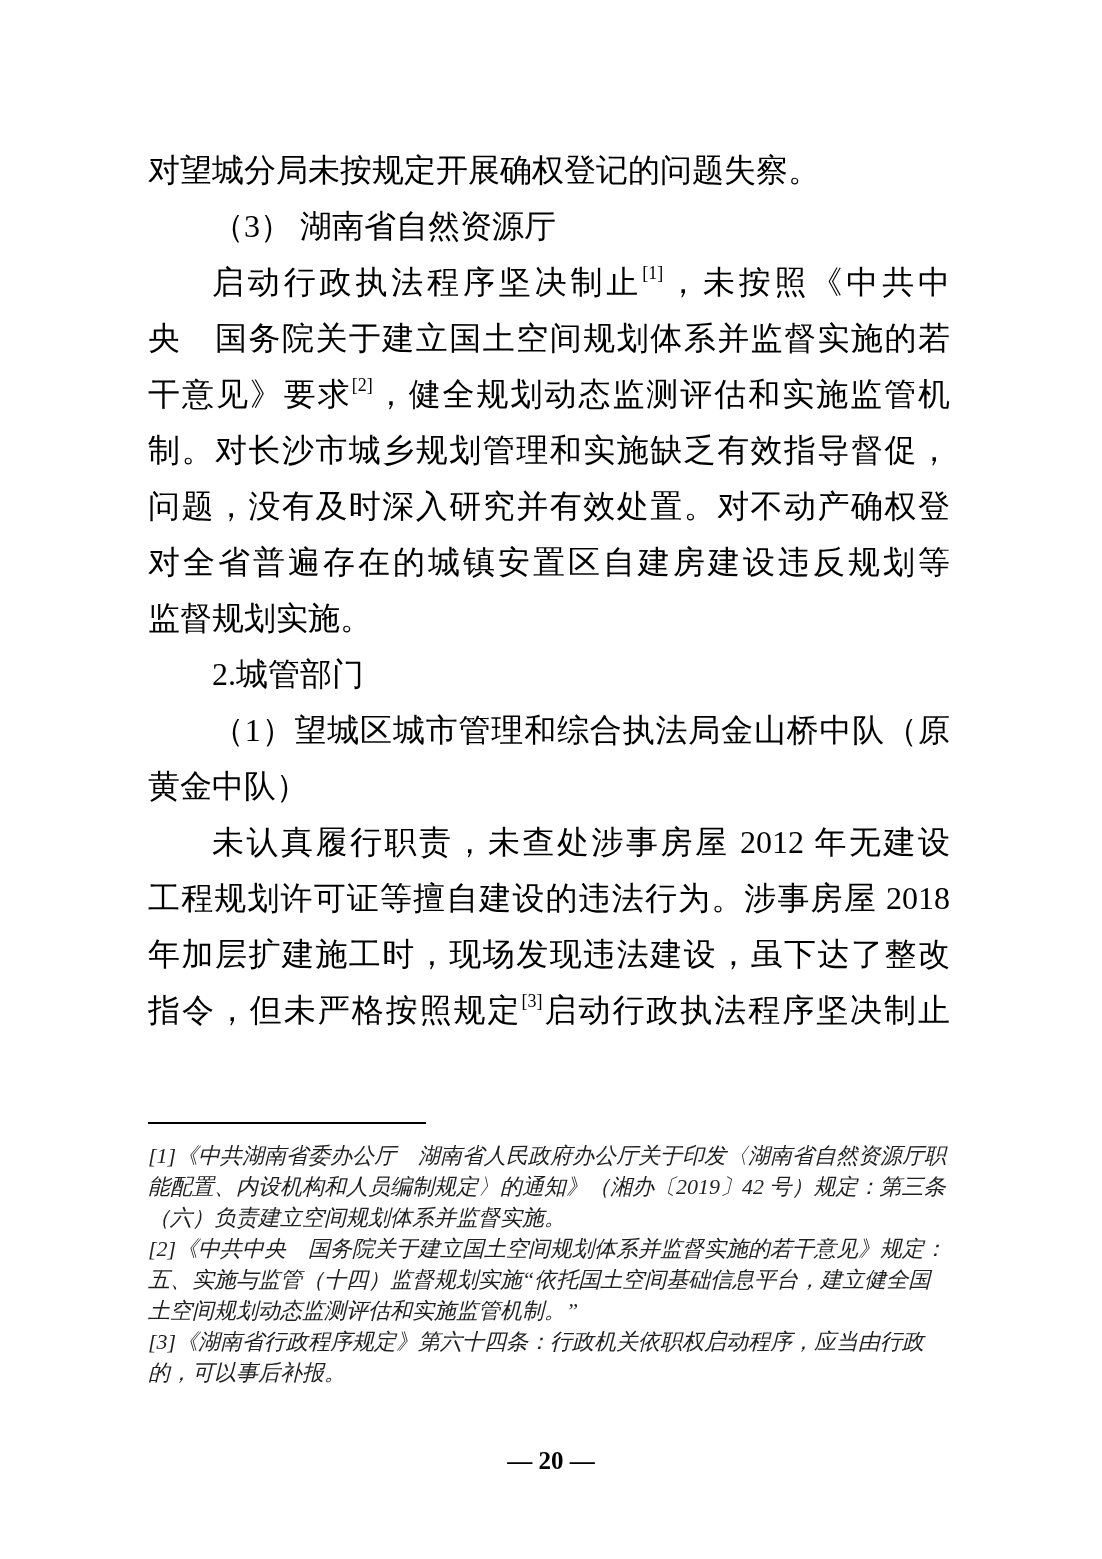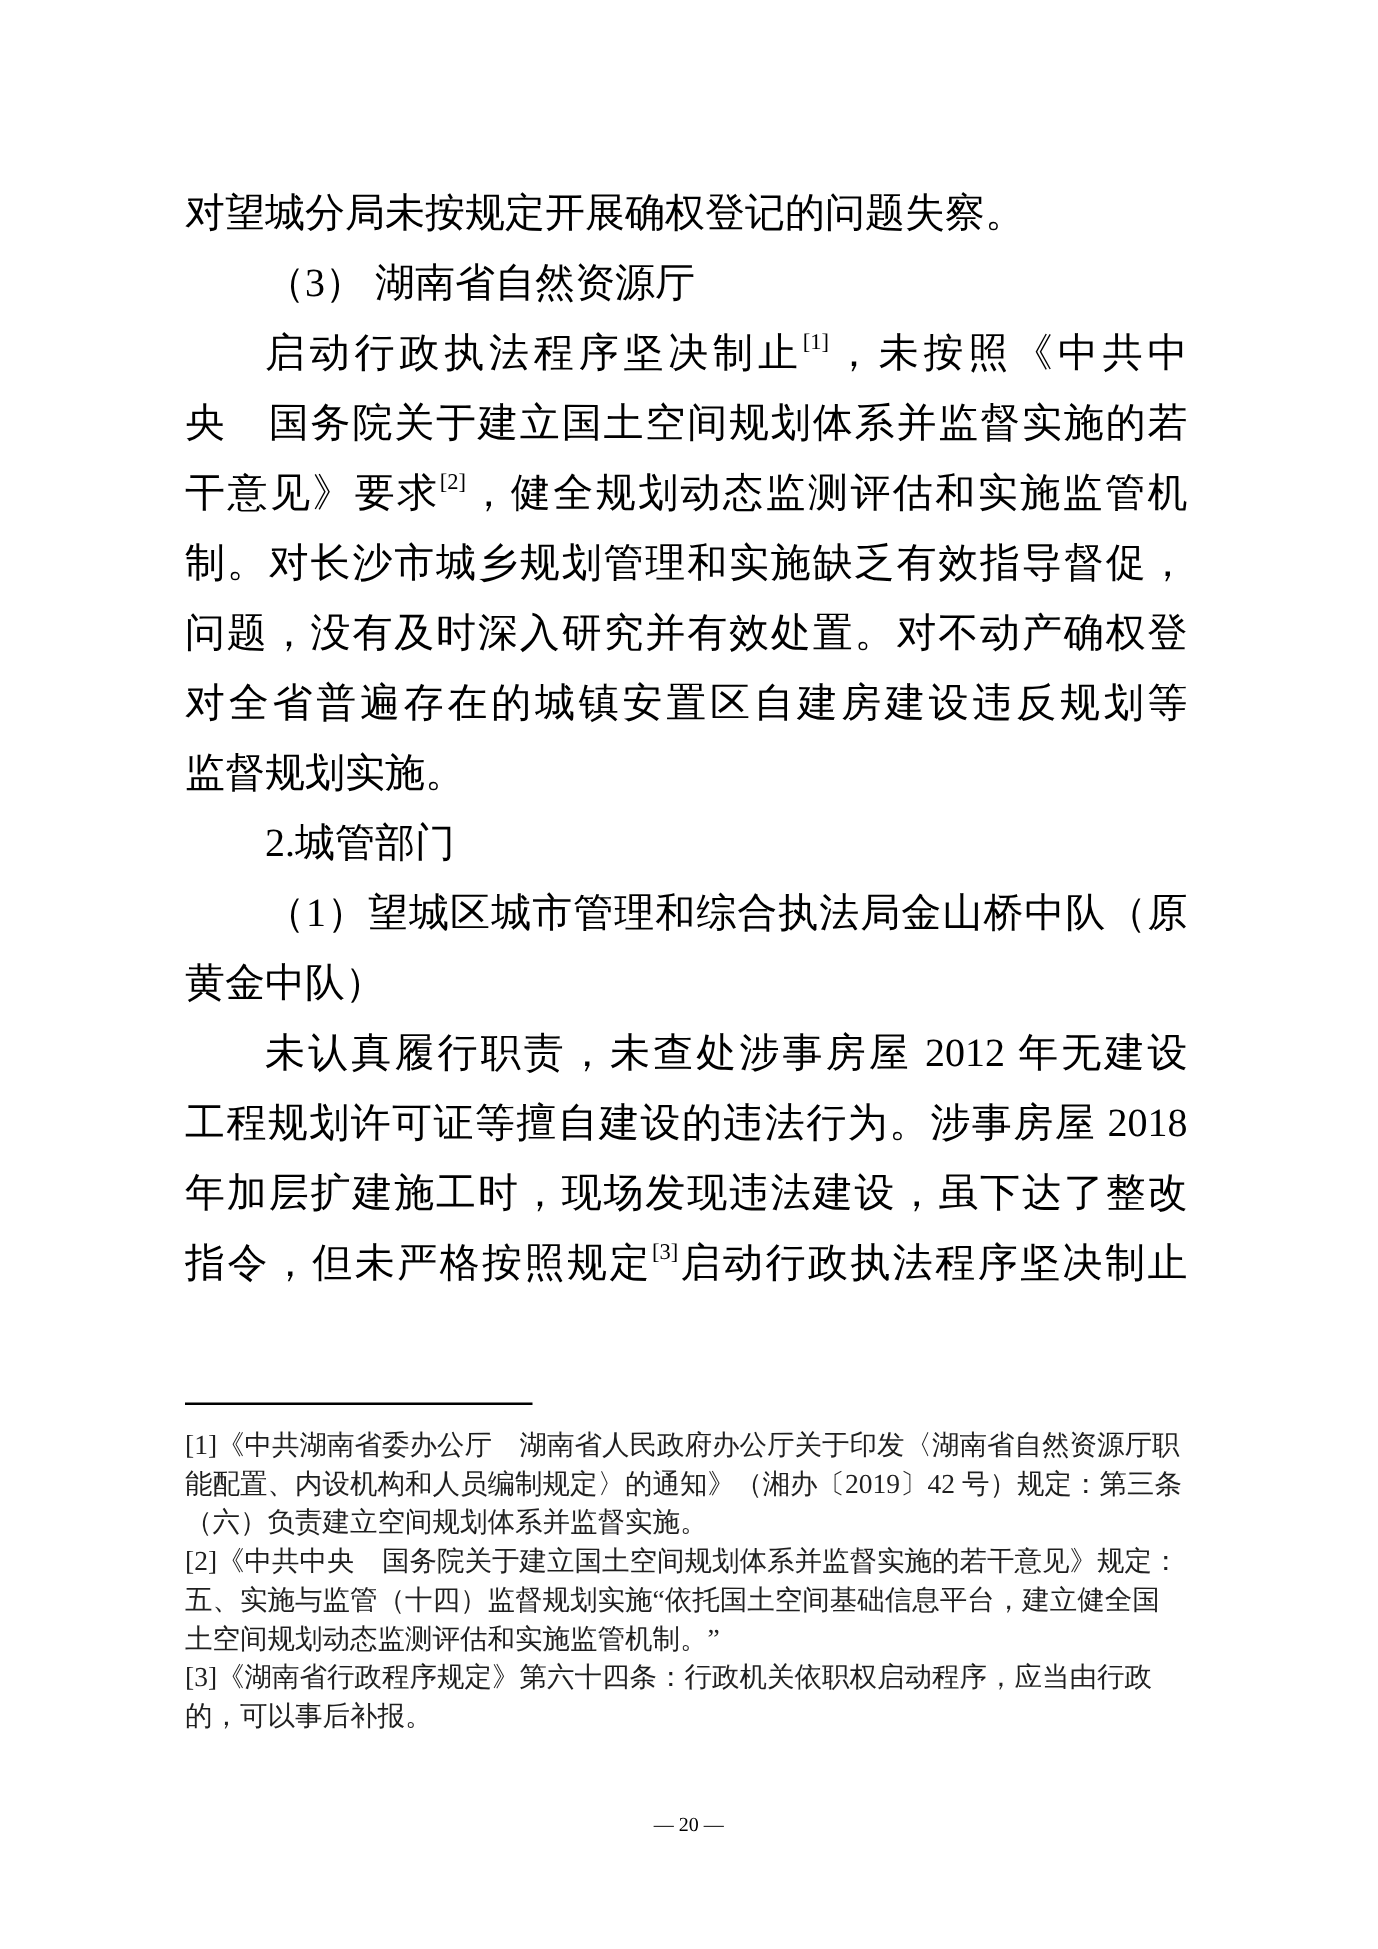--- a/index.html
+++ b/index.html
@@ -46,37 +46,38 @@
     height: 0;
     border-top: 2px solid #000000;
   }
   .footnotes {
     position: absolute;
     top: 1140px;
     left: 148px;
     width: 810px;
     font-size: 22px;
     color: #1f1f1f;
+    font-style: italic;
   }
   .fn-line {
     height: 31px;
     line-height: 31px;
     white-space: nowrap;
     overflow: hidden;
   }
   .page-footer {
     position: absolute;
     top: 1444px;
     left: 0;
     width: 100%;
     height: 34px;
     line-height: 34px;
     text-align: center;
-    font-size: 16px;
-    font-weight: normal;
+    font-size: 25px;
+    font-weight: bold;
     color: #000000;
   }
 </style>
 </head>
 <body>
 
 <div class="page">
 
   <div class="body-text">
     <div class="bl">对望城分局未按规定开展确权登记的问题失察。</div>

